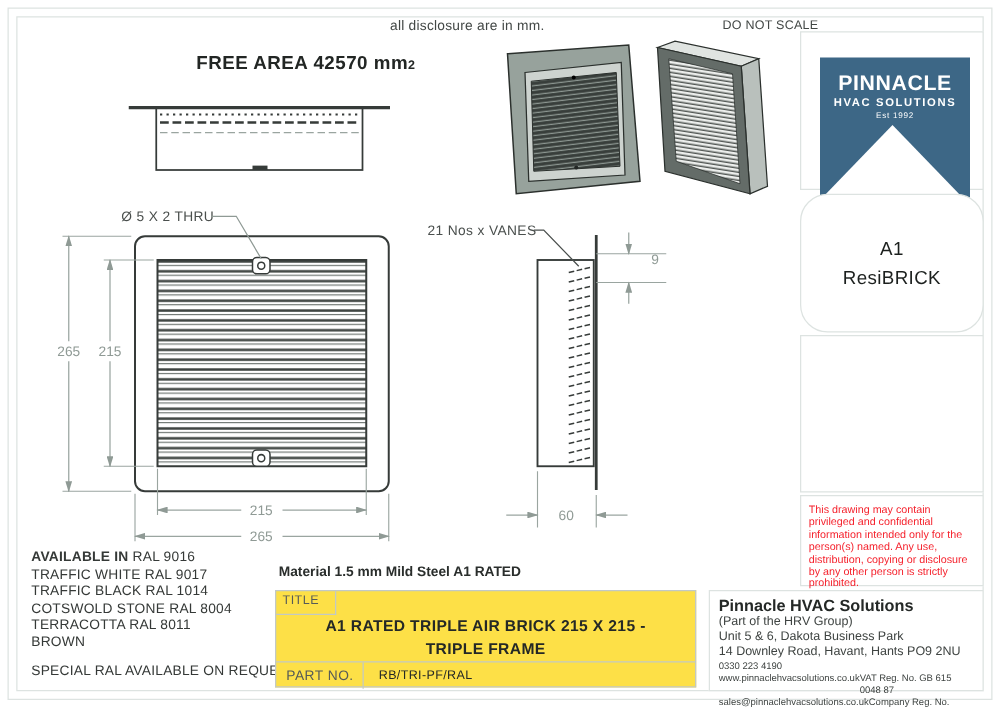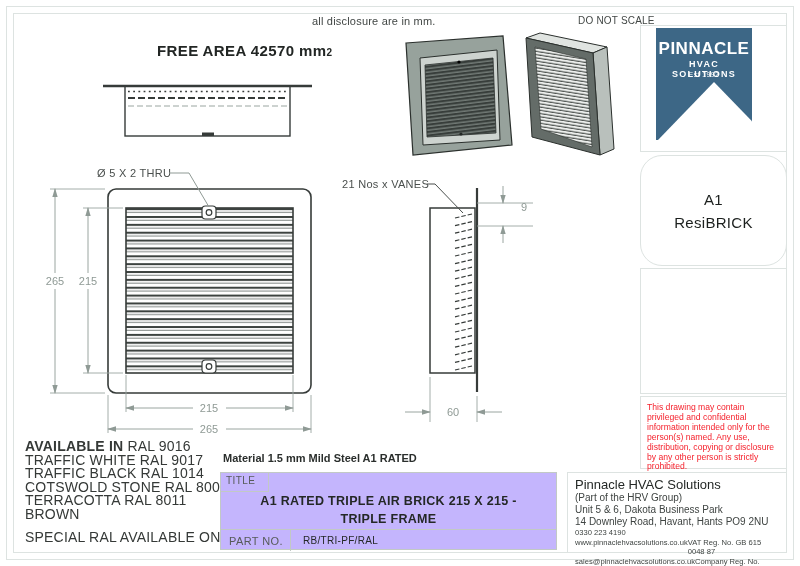--- a/index.html
+++ b/index.html
@@ -8,29 +8,29 @@
   .abs{position:absolute;}
   .border-frame{border:1px solid #dde3e1;pointer-events:none;}
   .note{font-size:11px;color:#42474 5;color:#424745;letter-spacing:.2px;}
   .free-area{font-size:15px;font-weight:bold;color:#22262 4;color:#222624;letter-spacing:.4px;}
   .free-area .sub{font-size:10px;}
   .box{border:1px solid #dde3e1;background:#fff;box-sizing:border-box;}
   .logo-blue{background:#3d6786;overflow:hidden;}
   .logo-word{width:100%;text-align:center;color:#fff;font-weight:bold;}
   .resibrick{font-size:15px;line-height:23px;text-align:center;color:#1c201e;letter-spacing:.3px;}
   .disc{font-size:8.6px;line-height:9.9px;color:#f5222d;padding:6px 6px;}
-  .avail{font-size:14px;line-height:13.6px;color:#35393 7;color:#353937;letter-spacing:.2px;}
+  .avail{font-size:11px;line-height:13.6px;color:#35393 7;color:#353937;letter-spacing:.2px;}
   .avail b{font-weight:bold;}
   .material{font-size:11px;font-weight:bold;color:#2a2e2c;}
-  .tb{border:1px solid #c2c9c5;box-sizing:border-box;background:#c4b5fd;}
+  .tb{border:1px solid #c2c9c5;box-sizing:border-box;background:#fde047;}
   .tb-label{font-size:10px;color:#565b58;letter-spacing:.4px;}
   .tb-title{font-size:12.5px;font-weight:bold;line-height:18px;text-align:center;color:#24282 6;color:#242826;letter-spacing:.3px;}
   .tb-part{font-size:10px;font-weight:normal;color:#242826;letter-spacing:.3px;}
   .co{font-size:10px;color:#3f4442;}
-  .co .name{font-size:13px;font-weight:normal;line-height:15px;color:#24282 6;color:#242826;}
+  .co .name{font-size:13px;font-weight:bold;line-height:15px;color:#24282 6;color:#242826;}
   .co .l{line-height:12px;}
   .co .s{font-size:7.6px;line-height:9.6px;}
   .co .row{display:flex;justify-content:center;line-height:9.6px;font-size:7.6px;}
   svg text{font-family:"Liberation Sans",sans-serif;}
   .dimtxt{fill:#8f9a95;font-size:11px;}
   .callout{fill:#4a4f4d;font-size:11px;letter-spacing:.3px;}
 </style>
 </head>
 <body>
 
@@ -166,21 +166,21 @@
     <text x="186" y="39" class="dimtxt">9</text>
 
     <line x1="95" y1="205" x2="95" y2="250" stroke="#9aa5a0" stroke-width="0.9"></line>
     <line x1="142" y1="224" x2="142" y2="250" stroke="#9aa5a0" stroke-width="0.9"></line>
     <line x1="70" y1="240" x2="95" y2="240" stroke="#9aa5a0" stroke-width="1" marker-end="url(#arS)"></line>
     <line x1="167" y1="240" x2="142" y2="240" stroke="#9aa5a0" stroke-width="1" marker-end="url(#arS)"></line>
     <text x="118" y="244" text-anchor="middle" class="dimtxt">60</text>
   </svg>
 
   <div class="abs box" style="left:640px;top:25px;width:147px;height:127px;"></div>
-  <div class="abs logo-blue" style="left:656px;top:28px;width:96px;height:112px;">
+  <div class="abs logo-blue" style="left:656px;top:46px;width:120px;height:112px;">
     <div class="abs logo-word" style="top:11px;font-size:17px;letter-spacing:.5px;">PINNACLE</div>
     <div class="abs logo-word" style="top:31px;font-size:9px;letter-spacing:1.3px;">HVAC SOLUTIONS</div>
     <div class="abs logo-word" style="top:43px;font-size:6.5px;font-weight:normal;letter-spacing:.6px;">Est 1992</div>
     <svg class="abs" style="left:0;top:54px;" width="116" height="58" viewBox="0 0 116 58">
       <polygon points="58,0 114,58 2,58" fill="#fff"></polygon>
     </svg>
   </div>
 
   <div class="abs box resibrick" style="left:640px;top:155px;width:147px;height:111px;display:flex;flex-direction:column;justify-content:center;border-radius:22px;">
     <div>A1</div>

